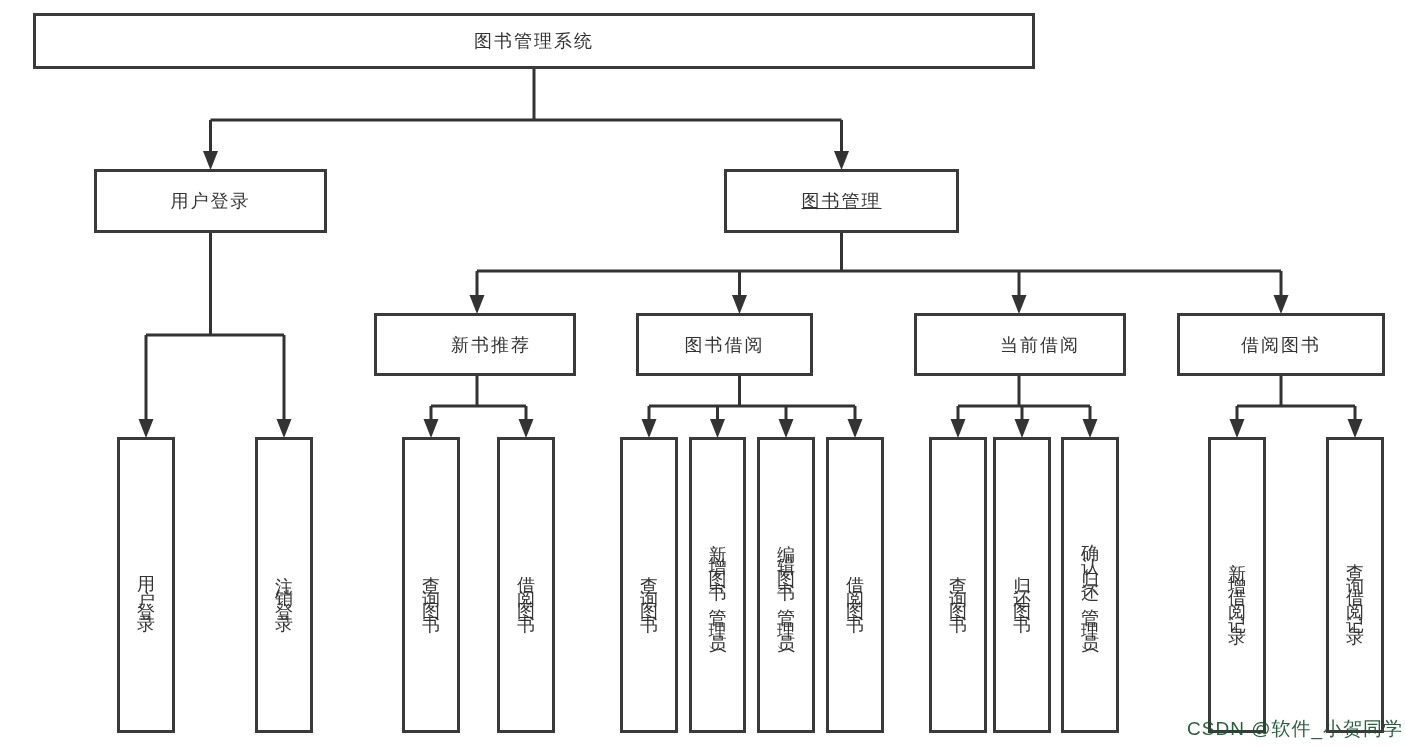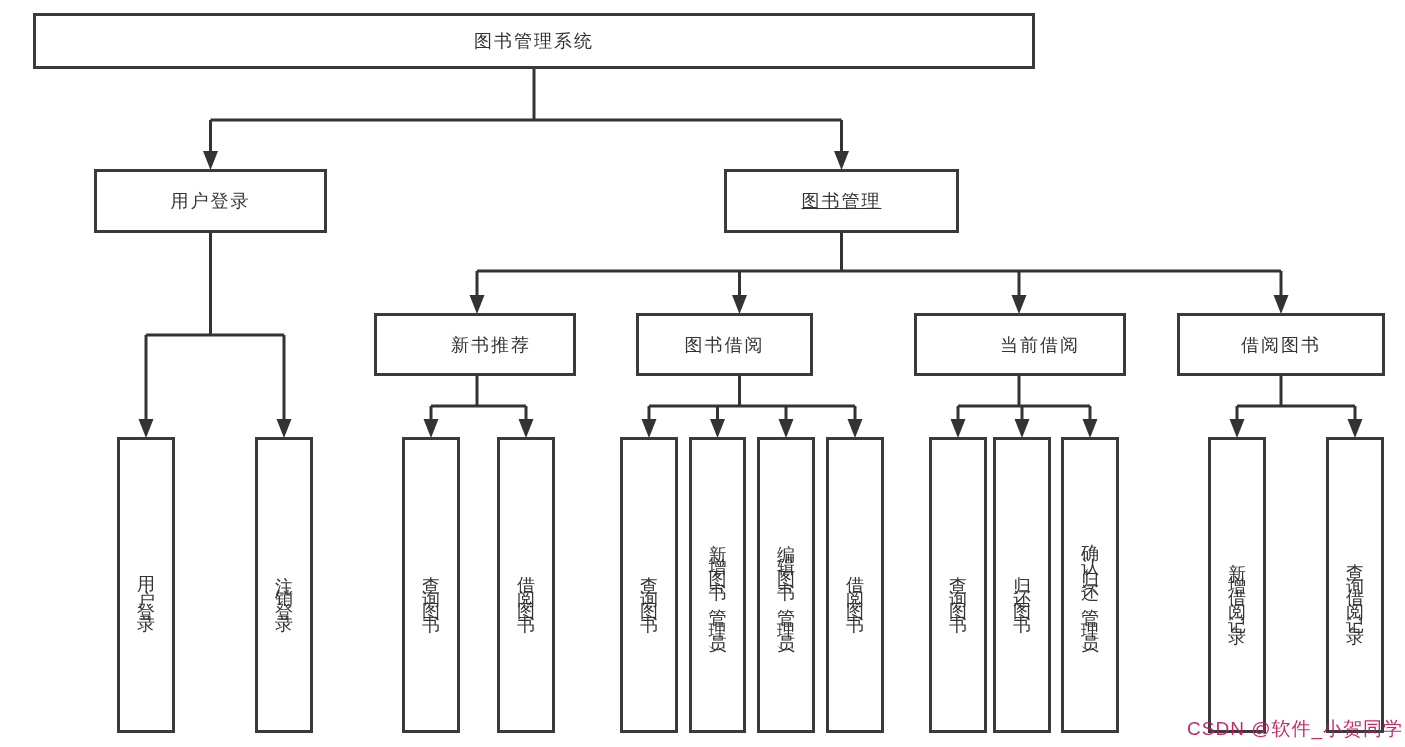--- a/index.html
+++ b/index.html
@@ -17,21 +17,21 @@
     color:#333333;
   }
   .node .label{font-size:18px;letter-spacing:2px;white-space:nowrap;}
   .node.v .label{
     writing-mode:vertical-rl;text-orientation:mixed;
     letter-spacing:13px;line-height:1;white-space:normal;
     margin-top:6px;
   }
   .watermark{
     position:absolute;right:14px;bottom:5px;z-index:6;
-    font-size:19px;color:#be185d;opacity:.92;letter-spacing:1px;
+    font-size:19px;color:#14532d;opacity:.92;letter-spacing:1px;
   }
 </style>
 </head>
 <body>
 
 <div class="canvas">
   <svg id="connectors" width="1405" height="747" viewBox="0 0 1405 747">
       <line x1="522" y1="69" x2="522" y2="120" stroke="#333333" stroke-width="3"></line>
       <line x1="198.5" y1="120" x2="829.5" y2="120" stroke="#333333" stroke-width="3"></line>
       <line x1="198.5" y1="120" x2="198.5" y2="155" stroke="#333333" stroke-width="3"></line>

